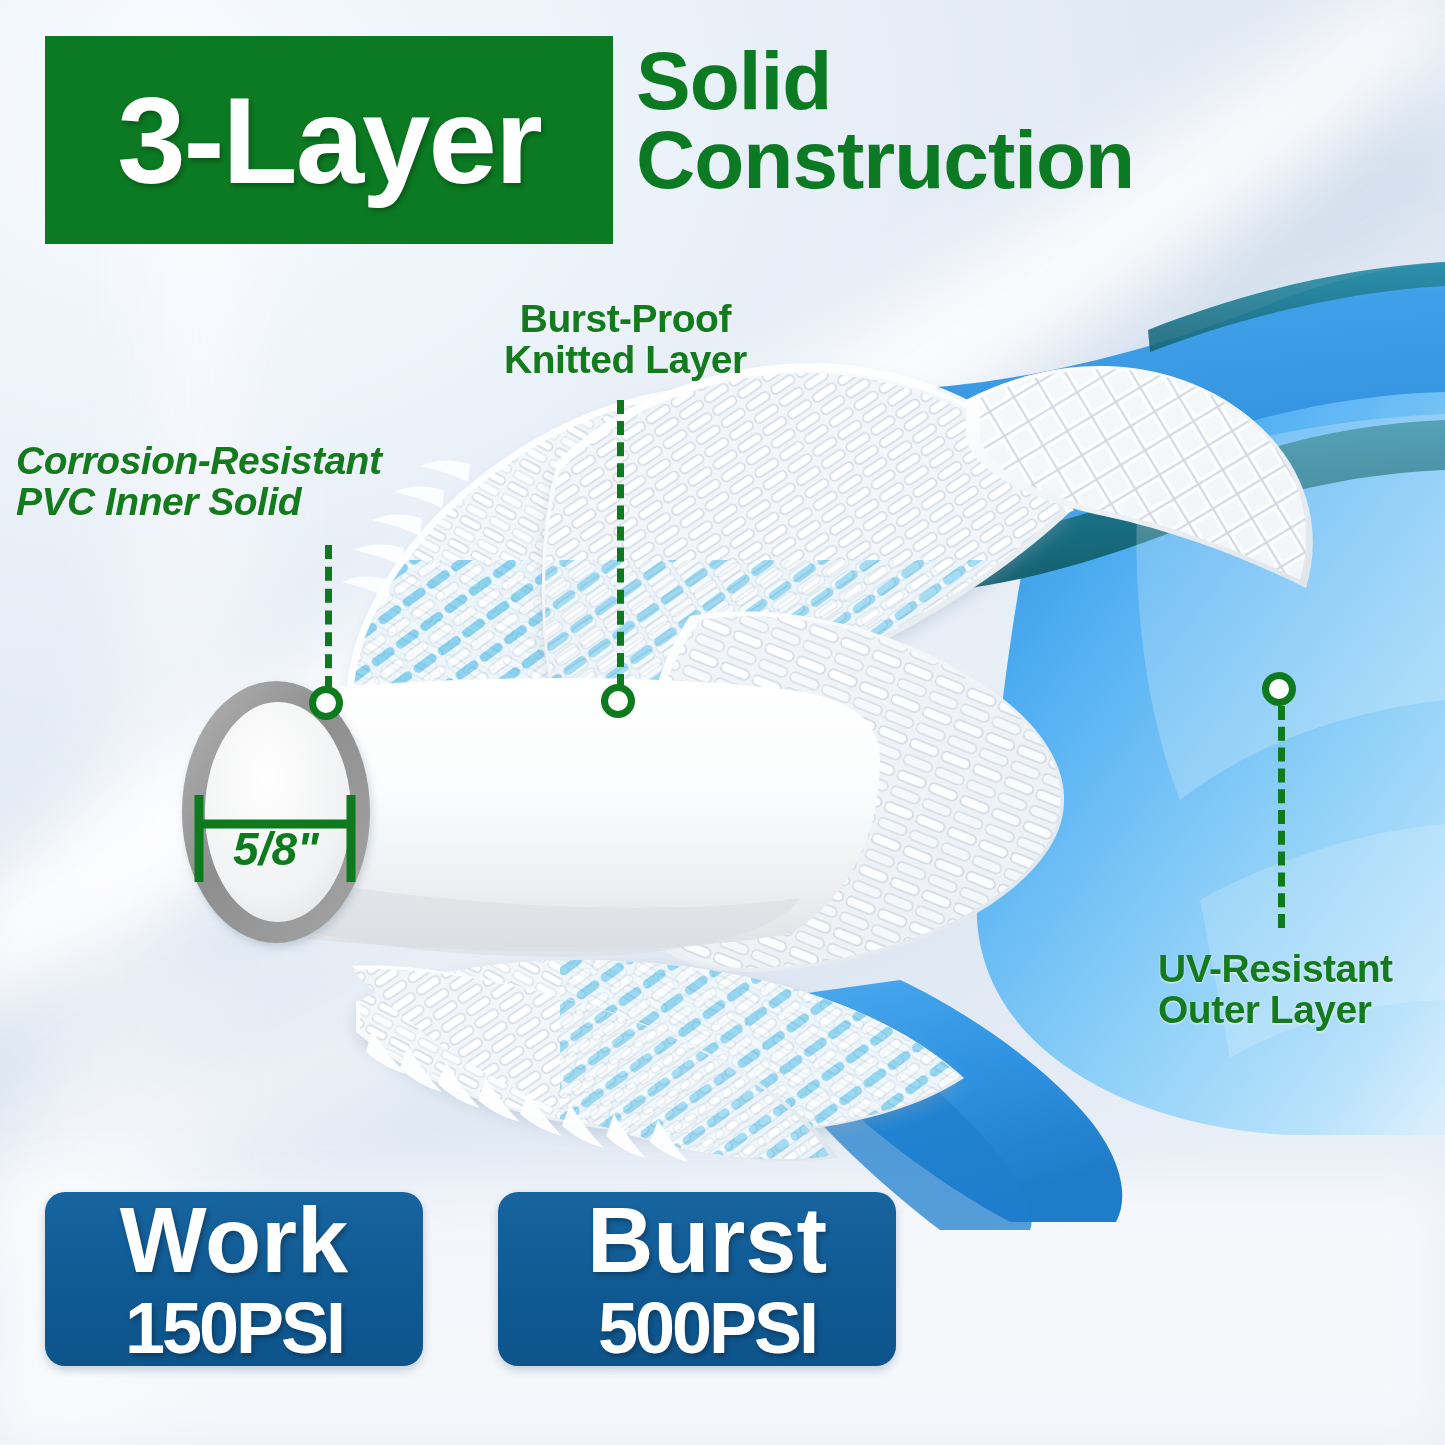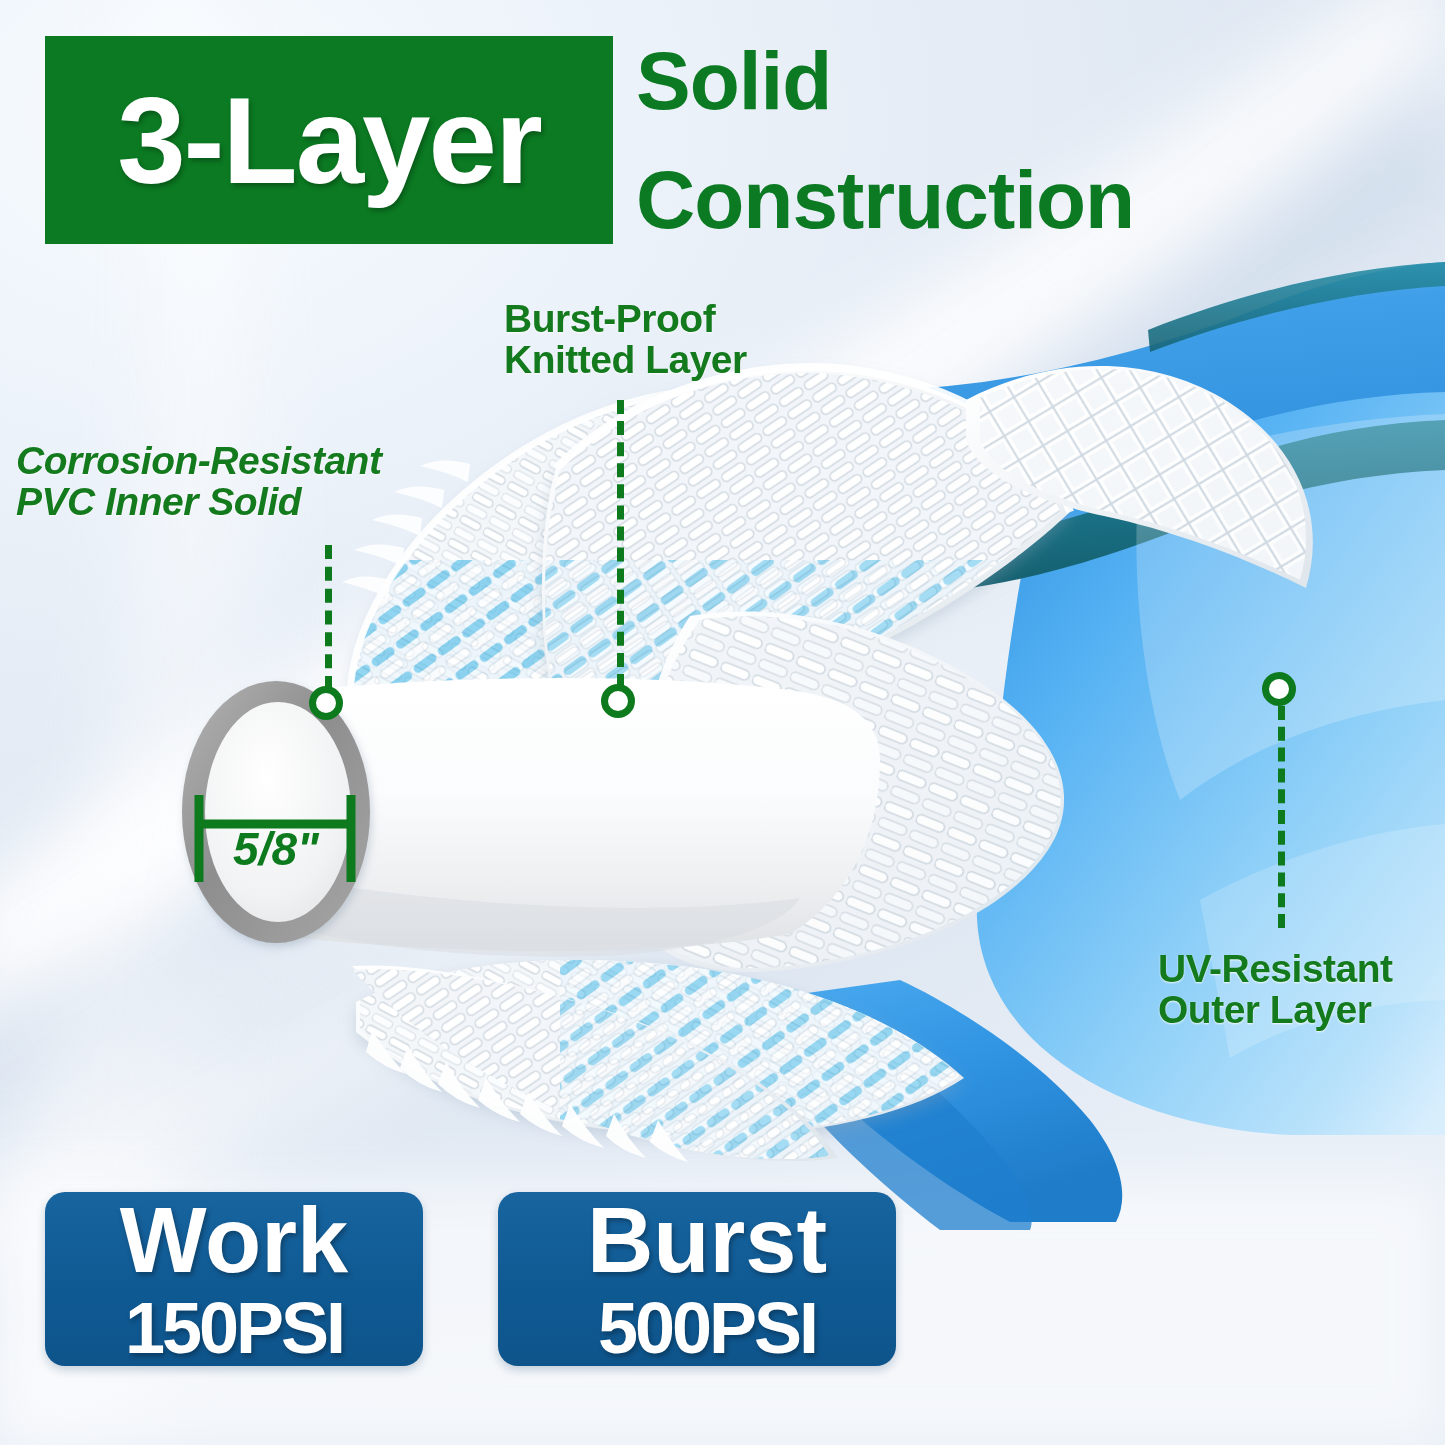--- a/index.html
+++ b/index.html
@@ -17,27 +17,27 @@
   }
   .bg-sheen{position:absolute;inset:-10%;}
 
   
   .banner{position:absolute;left:45px;top:36px;width:568px;height:208px;
     background:#0b7a22;display:flex;align-items:center;justify-content:center;}
   .banner span{color:#fff;font-size:123px;font-weight:700;letter-spacing:-2px;line-height:1;
     text-shadow:2px 3px 5px rgba(0,0,0,.28);}
   .headline{position:absolute;left:636px;top:42px;width:560px;
     color:#0b7a22;font-size:82px;font-weight:700;line-height:.96;letter-spacing:-1px;}
-  .headline .l2{display:block;margin-top:40px;}
+  .headline .l2{display:block;}
 
   
   .lbl{position:absolute;color:#147a1e;font-weight:700;line-height:1.06;
        letter-spacing:-.5px;text-shadow:0 1px 2px rgba(255,255,255,.85);}
   .lbl span{display:block;white-space:nowrap;}
-  #lbl-knit{left:504px;top:298px;font-size:39px;}
+  #lbl-knit{left:504px;top:298px;font-size:39px;text-align:center;}
   #lbl-pvc {left:16px; top:440px;font-size:39px;font-style:italic;}
   #lbl-uv  {left:1158px;top:948px;font-size:39px;}
 
   
   .lead{position:absolute;width:0;border-left:7px dashed #0d7a1d;}
   .ring{position:absolute;width:34px;height:34px;border-radius:50%;
         border:7px solid #0d7a1d;background:#fff;box-sizing:border-box;}
 
   
   .badge{position:absolute;top:1192px;height:174px;border-radius:20px;

